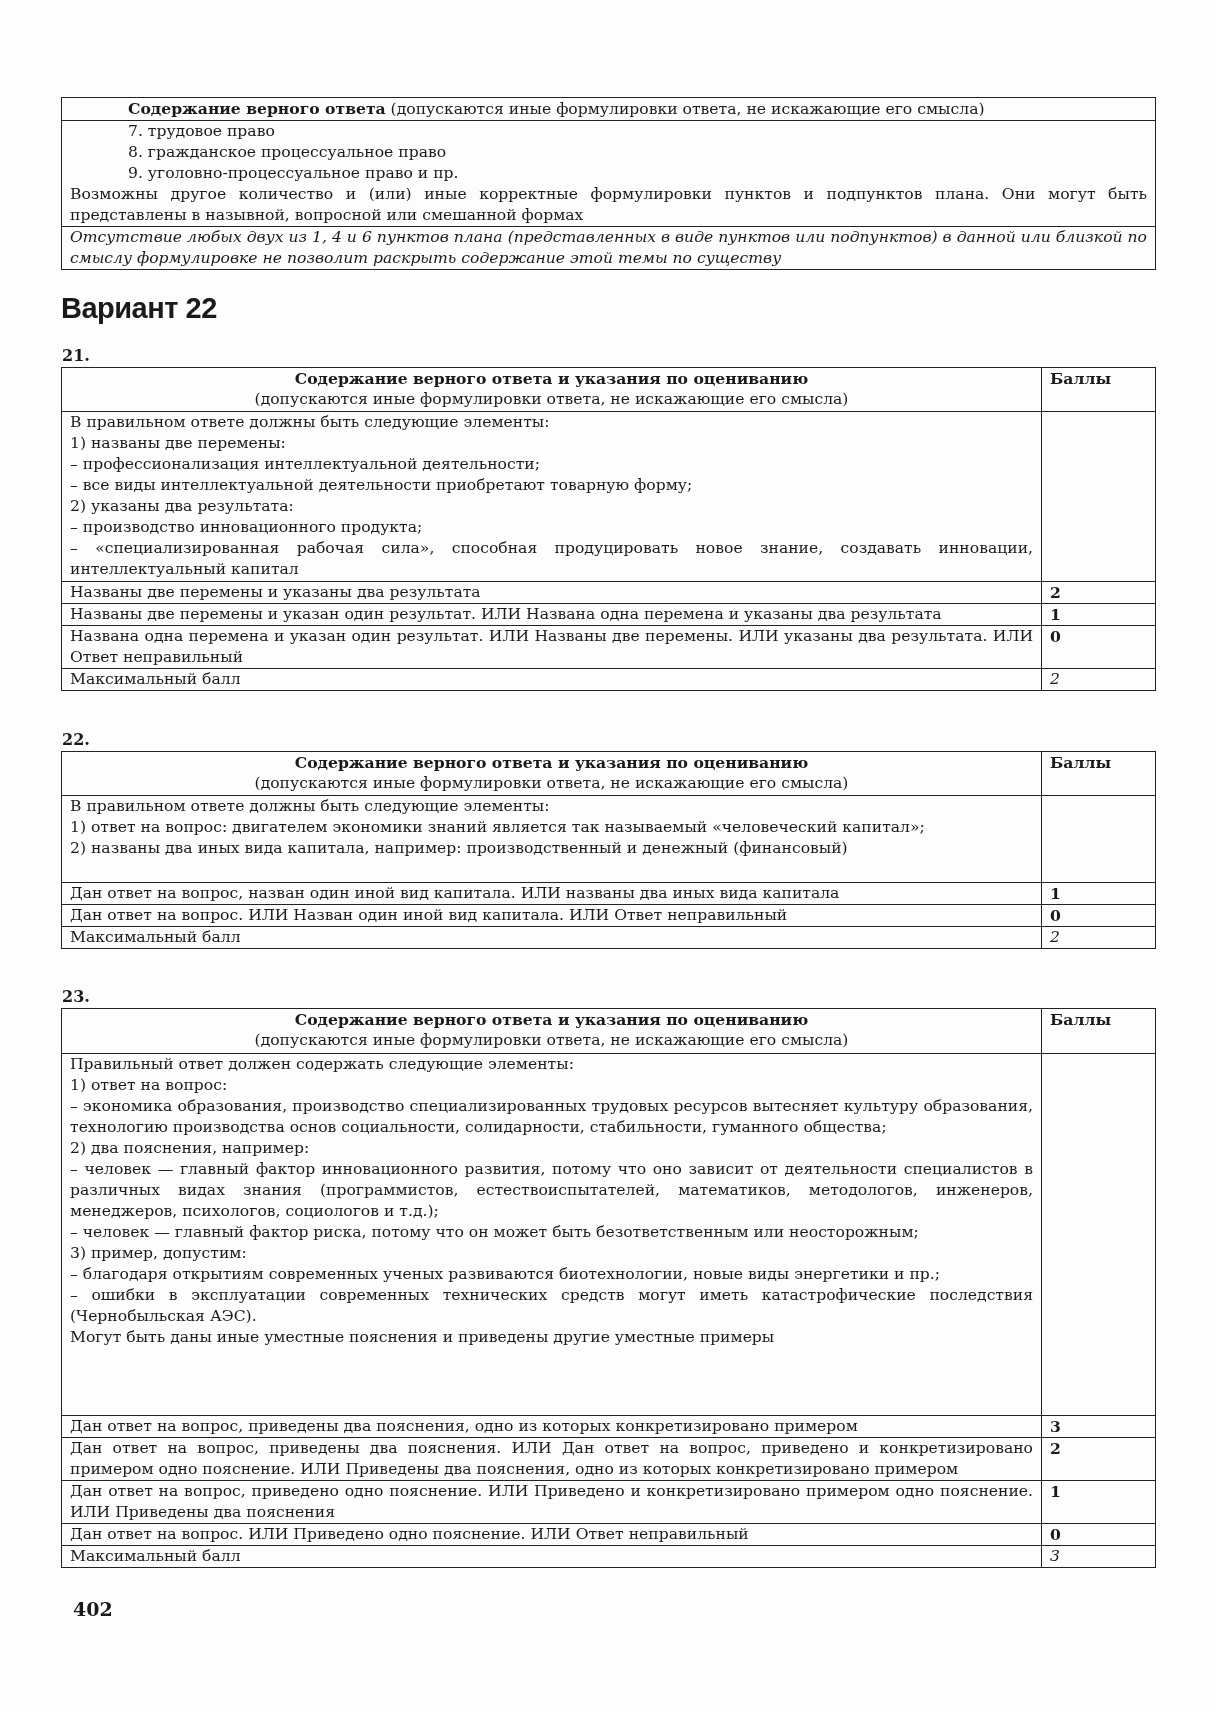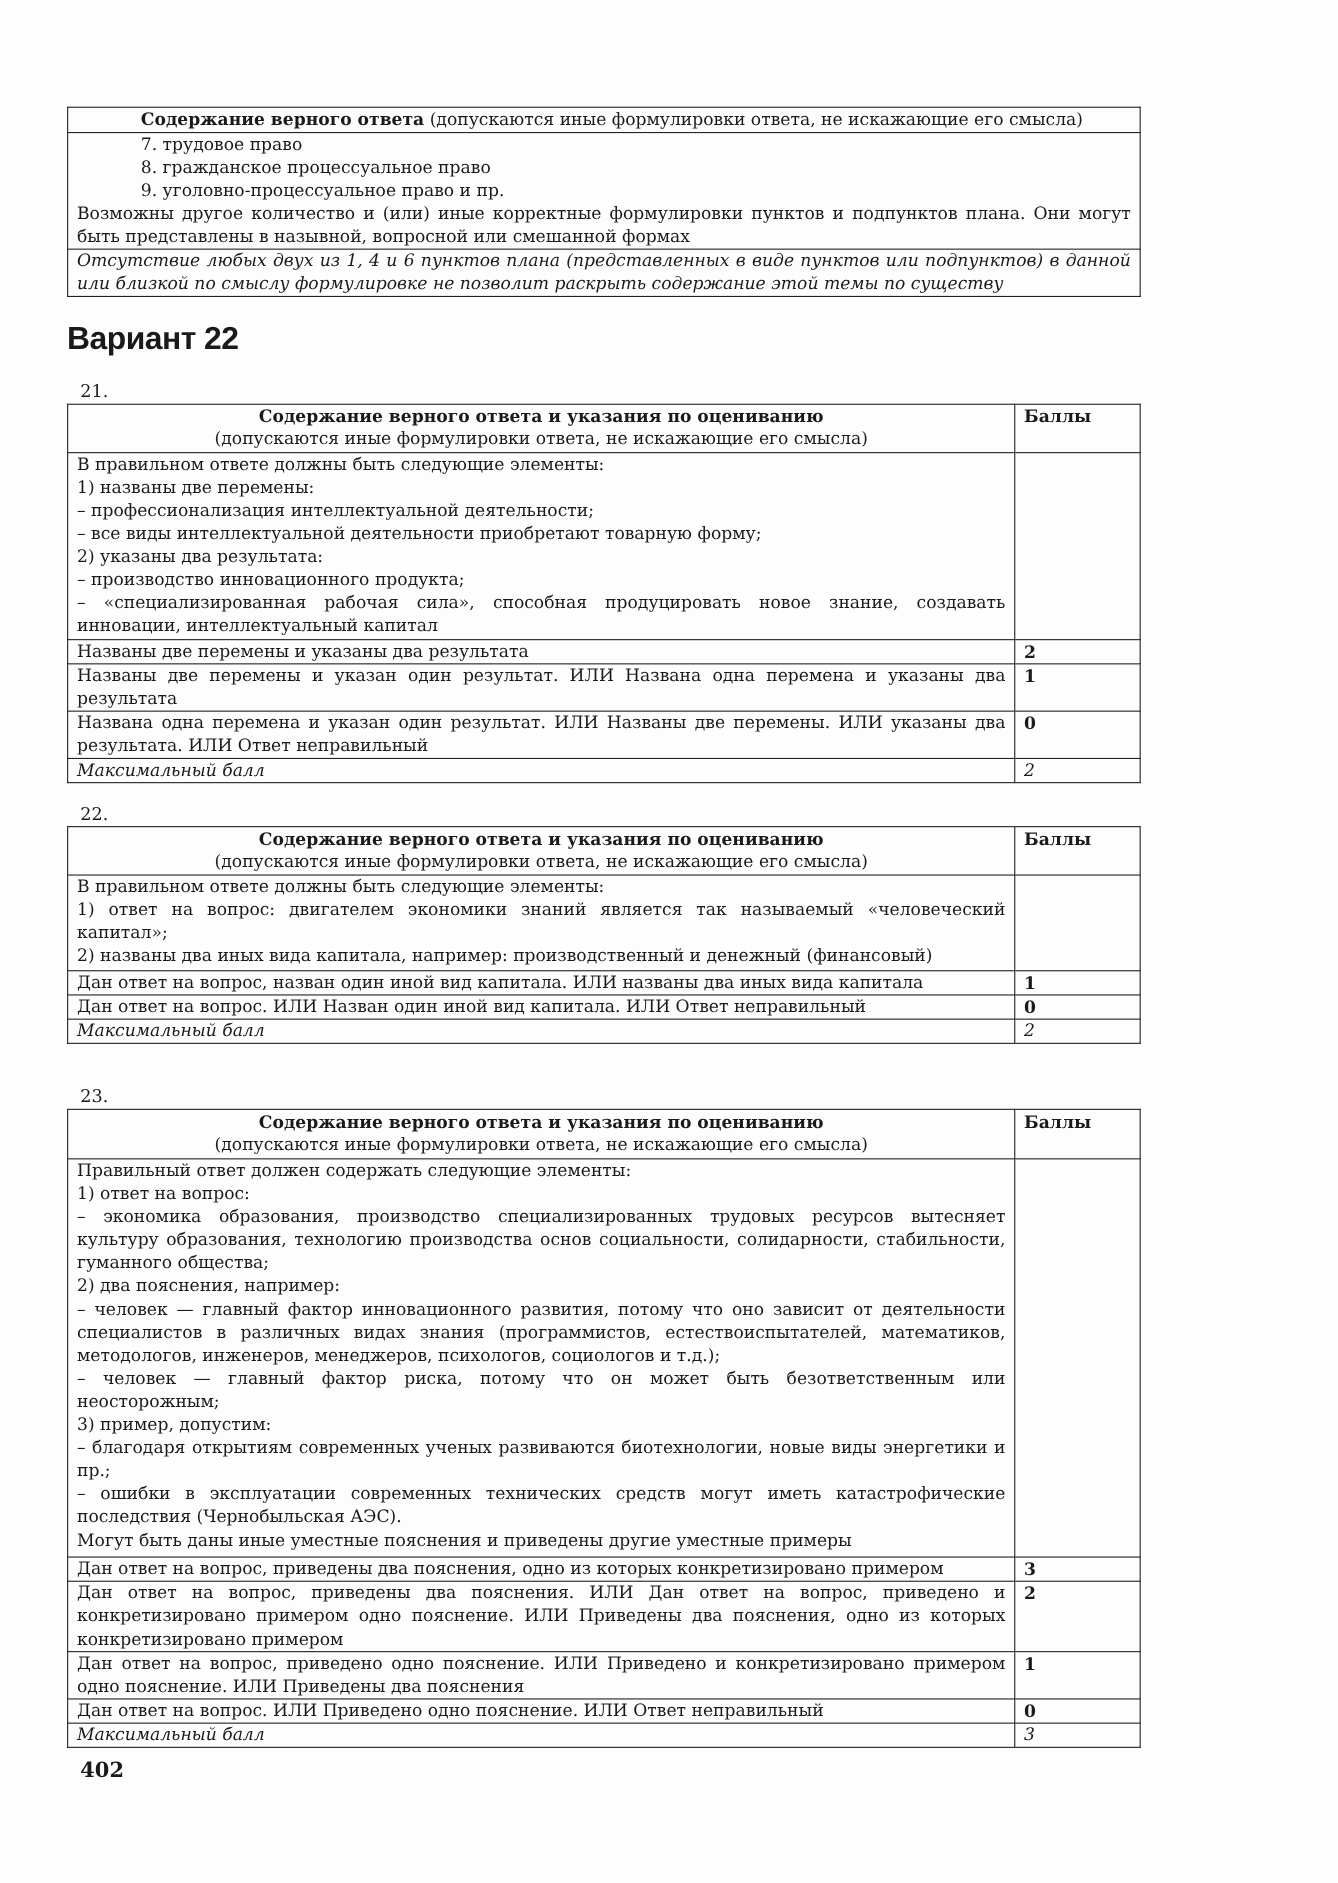--- a/index.html
+++ b/index.html
@@ -3,43 +3,43 @@
 <meta charset="utf-8">
 <style>
   html, body { margin: 0; padding: 0; background: #fdfdfd; }
   body {
     width: 1216px; height: 1712px; position: relative; overflow: hidden;
     font-family: "DejaVu Serif", "Liberation Serif", serif;
     color: #1a1a1a;
   }
   .page { position: absolute; left: 61px; top: 0; width: 1095px; }
   table.grid {
-    position: absolute; left: 0; width: 976px;
+    position: absolute; left: 0; width: 1095px;
     border-collapse: collapse; table-layout: fixed;
     font-size: 15.6px; line-height: 21px;
   }
   table.grid td {
     border: 1.5px solid #222; padding: 0 8px; vertical-align: top;
     text-align: justify;
   }
   td.score { text-align: left; width: 97px; padding: 0; font-weight: bold; }
   td.hdr { text-align: center !important; }
   .b { font-weight: bold; }
   .i { font-style: italic; }
   .ind { padding-left: 58px; display: block; }
   .line { display: block; }
-  td.maxlabel { text-align: right; font-style: italic; }
+  td.maxlabel { text-align: right; }
   td.maxval { font-style: italic; font-weight: normal; }
   .title {
     position: absolute; left: 0; width: 1095px; top: 292px; text-align: left;
     font-family: "Liberation Sans", "DejaVu Sans", sans-serif; font-weight: bold;
     font-size: 29px; letter-spacing: -0.5px;
   }
   .qnum {
-    position: absolute; left: 12px; font-weight: normal; font-size: 16px;
+    position: absolute; left: 1px; font-weight: bold; font-size: 16px;
   }
   .pagenum {
     position: absolute; left: 0; top: 1598px; font-size: 19px; font-weight: bold; margin-left: 12px;
   }
 </style>
 </head>
 <body>
 
 <div class="page">
 

